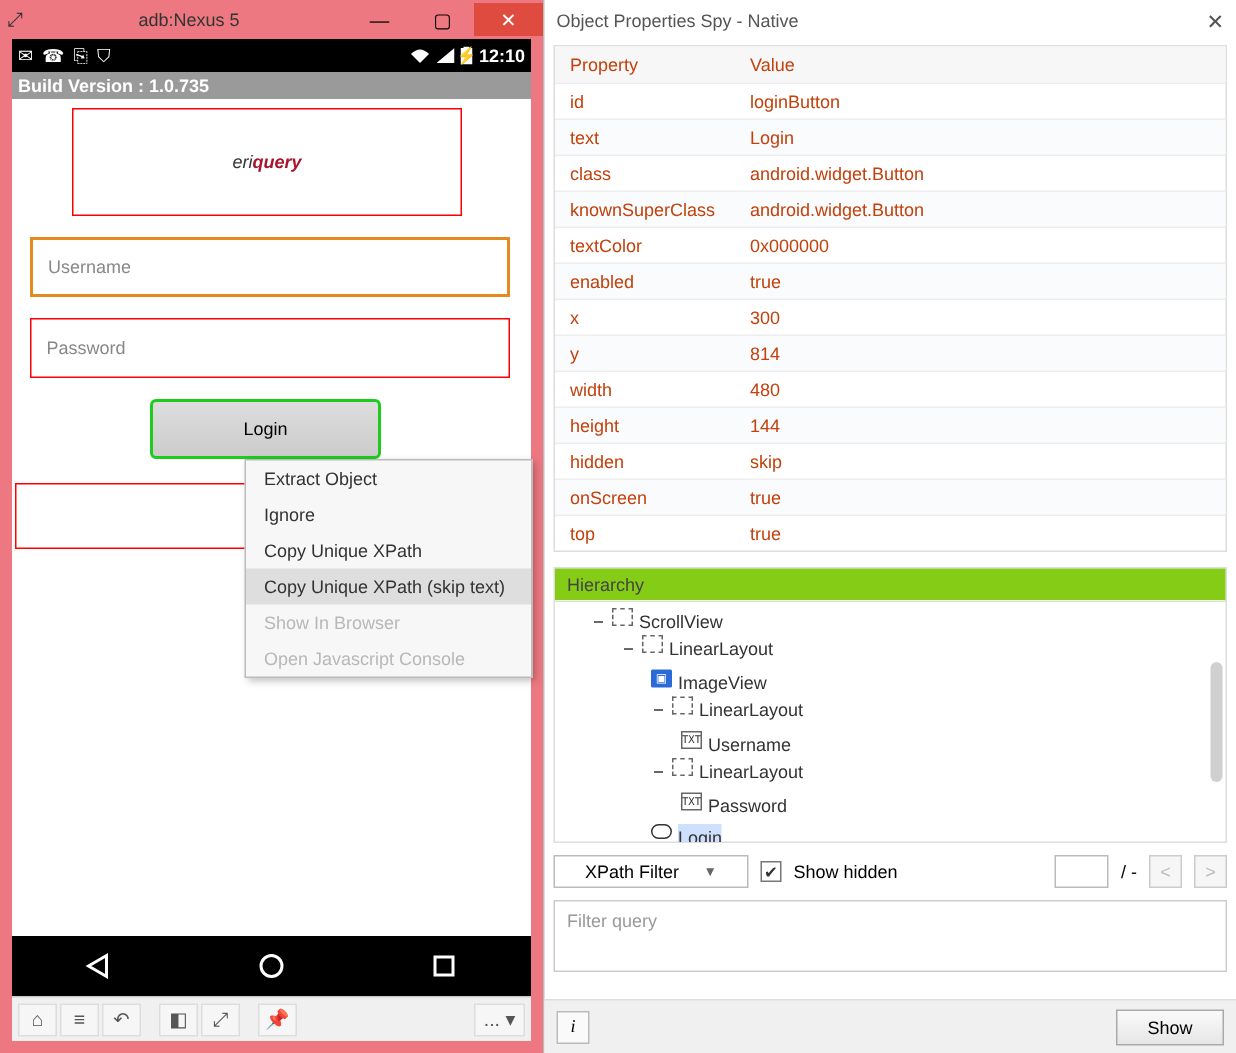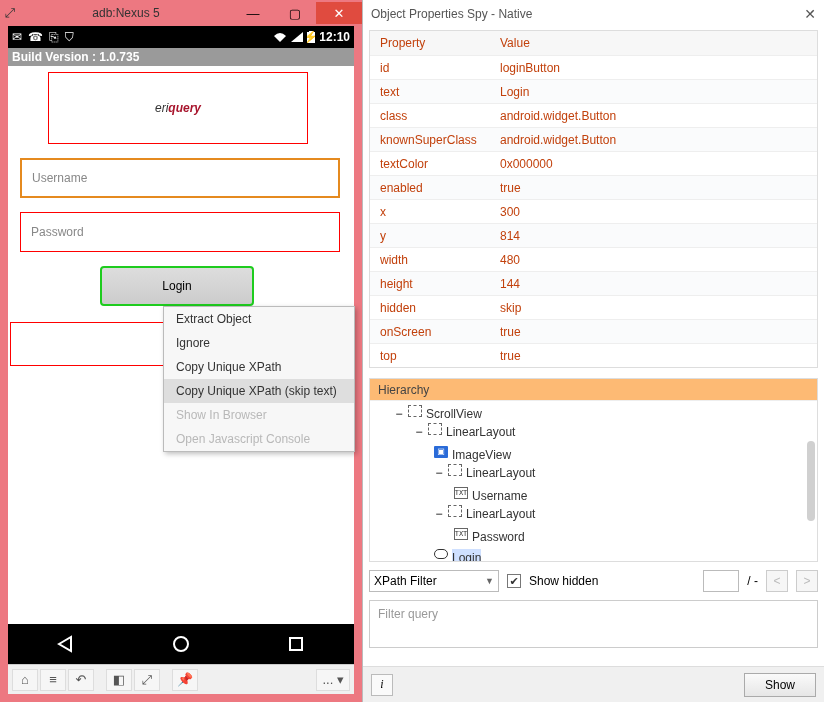--- a/index.html
+++ b/index.html
@@ -50,38 +50,38 @@
   .spy-header .close { margin-left:auto; font-size:14px; color:#555; cursor:default; }
   .props { border:1px solid #ddd; margin:2px 6px 4px 6px; }
   .prow { display:flex; height:24px; align-items:center; border-top:1px solid #eee; }
   .prow:first-child { border-top:none; background:#f7f7f7; font-weight:normal; color:#444;}
   .prow:nth-child(odd):not(:first-child){ background:#fafbfc; }
   .pcell { padding:0 10px; color:#c2410c; }
   .pcell.k { width:120px; }
   .pcell.v { flex:1; }
 
   .hierbox { border:1px solid #ddd; margin:6px; display:flex; flex-direction:column; }
-  .hierhdr { height:22px; line-height:22px; padding:0 8px; background:#fdba74; border-bottom:1px solid #eee; color:#444; }
+  .hierhdr { height:22px; line-height:22px; padding:0 8px; background:#84cc16; border-bottom:1px solid #eee; color:#444; }
   .hierbody { height:160px; overflow:auto; position:relative; padding:4px 0 4px 4px; font-size:12px; color:#333;}
   .tree ul { list-style:none; margin:0; padding-left:20px; }
   .tree li { line-height:18px; white-space:nowrap; }
   .node { display:inline-flex; align-items:flex-start; gap:4px; }
   .toggle { width:10px; text-align:center; color:#666; display:inline-block; }
   .toggle::before { content:"−"; font-weight:bold; }
   .nico { width:14px; height:12px; display:inline-flex; align-items:center; justify-content:center; font-size:10px; }
   .nico.dashed { border:1px dashed #666; }
   .nico.img { background:#2a6bd8; color:#fff; border-radius:1px; font-size:8px;}
   .nico.txt { border:1px solid #666; font-size:7px; font-family:monospace; }
   .nico.round { border:1px solid #333; border-radius:6px; width:14px; height:10px;}
   .nico.tag { }
   .sel { background:#cfe0ff; }
   .scrollstub { position:absolute; right:2px; top:40px; width:8px; height:80px; background:#d0d0d0; border-radius:4px; }
 
   .filterrow { display:flex; align-items:center; gap:8px; margin:0 6px 6px 6px; height:26px;}
-  .combo { height:22px; border:1px solid #bbb; background:#fff; min-width:100px; padding:0 4px; display:flex; align-items:center;}
+  .combo { height:22px; border:1px solid #bbb; background:#fff; min-width:100px; padding:0 20px; display:flex; align-items:center;}
   .combo .dd { margin-left:auto; font-size:9px; color:#666;}
   .chk { width:14px; height:14px; border:1px solid #777; display:inline-flex; align-items:center; justify-content:center; font-size:11px; color:#333;}
   .numbox{ width:36px; height:22px; border:1px solid #bbb;}
   .navpg { width:22px; height:22px; border:1px solid #ccc; background:#f6f6f6; display:flex;align-items:center;justify-content:center; color:#bbb;}
   .filterq { margin:0 6px 8px 6px; border:1px solid #ccc; height:48px; padding:6px 8px; color:#999;}
   .footer { margin-top:auto; height:36px; border-top:1px solid #ddd; background:#f0f0f0; display:flex; align-items:center; padding:0 8px; gap:8px;}
   .ibtn { width:22px; height:22px; border:1px solid #bbb; background:#fafafa; display:flex; align-items:center; justify-content:center; font-style:italic; font-family:Georgia, serif; }
   .closebtn { margin-left:auto; height:24px; padding:0 20px; border:1px solid #aaa; background:linear-gradient(#fafafa,#e6e6e6); display:flex; align-items:center; }
 
   svg { display:block; }

